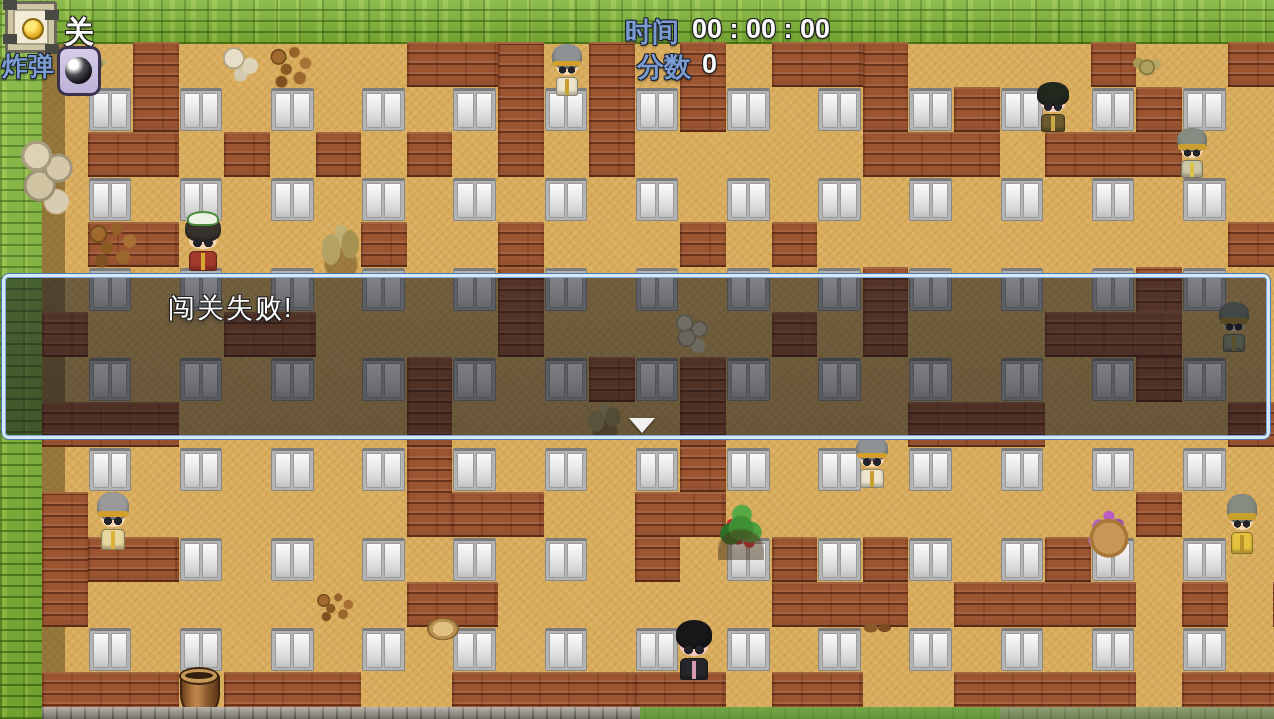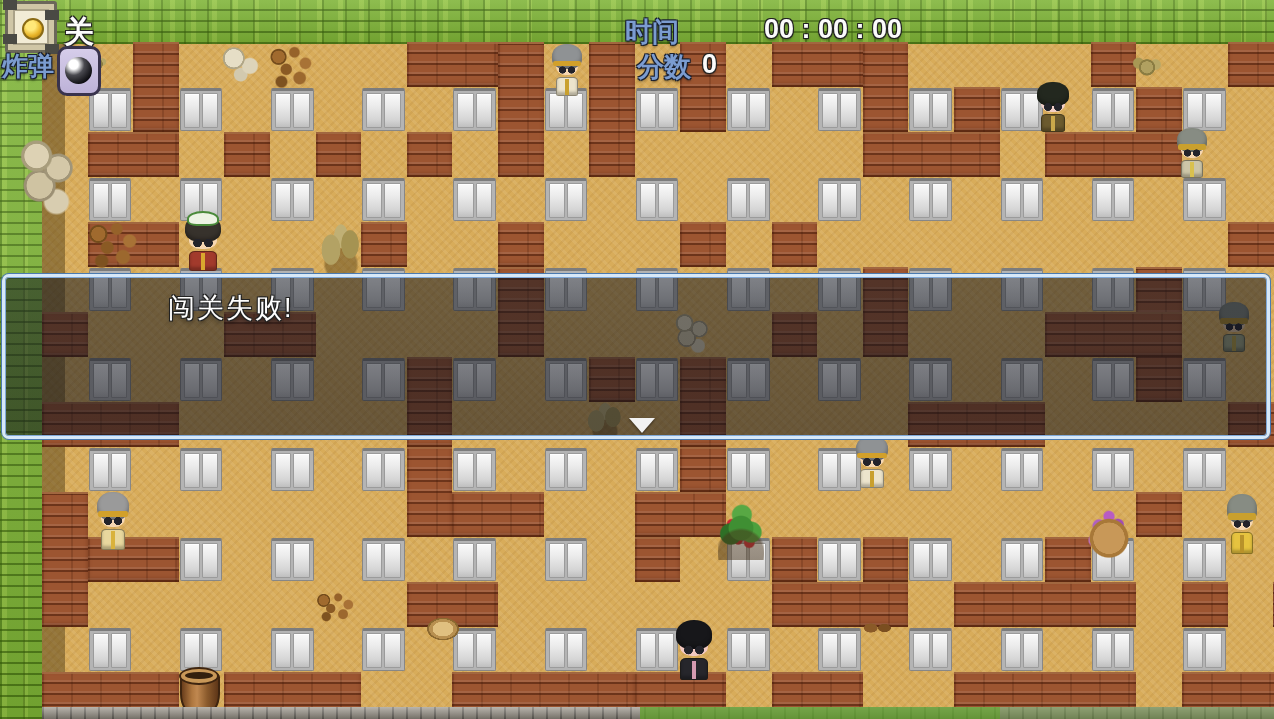--- a/index.html
+++ b/index.html
@@ -644,17 +644,17 @@
       <div class="clamp c-tr"></div>
       <div class="clamp c-bl"></div>
       <div class="clamp c-br"></div>
     </div>
     <div class="hud-white" style="left:64px;top:12px;font-size:30px;">关</div>
     <div class="hud-blue" style="left:2px;top:49px;font-size:26px;">炸弹</div>
     <div class="bomb-icon">
         <div class="ball"></div>
       </div>
     <div class="hud-blue" style="left:625px;top:14px;">时间</div>
-    <div class="hud-white" style="left:724px;top:14px;padding-left:40px;">00 : 00 : 00</div>
+    <div class="hud-white" style="left:692px;top:14px;">00 : 00 : 00</div>
     <div class="hud-blue" style="left:637px;top:49px;">分数</div>
     <div class="hud-white" style="left:702px;top:49px;">0</div>
   </div>
 </div>
 
 </body></html>

